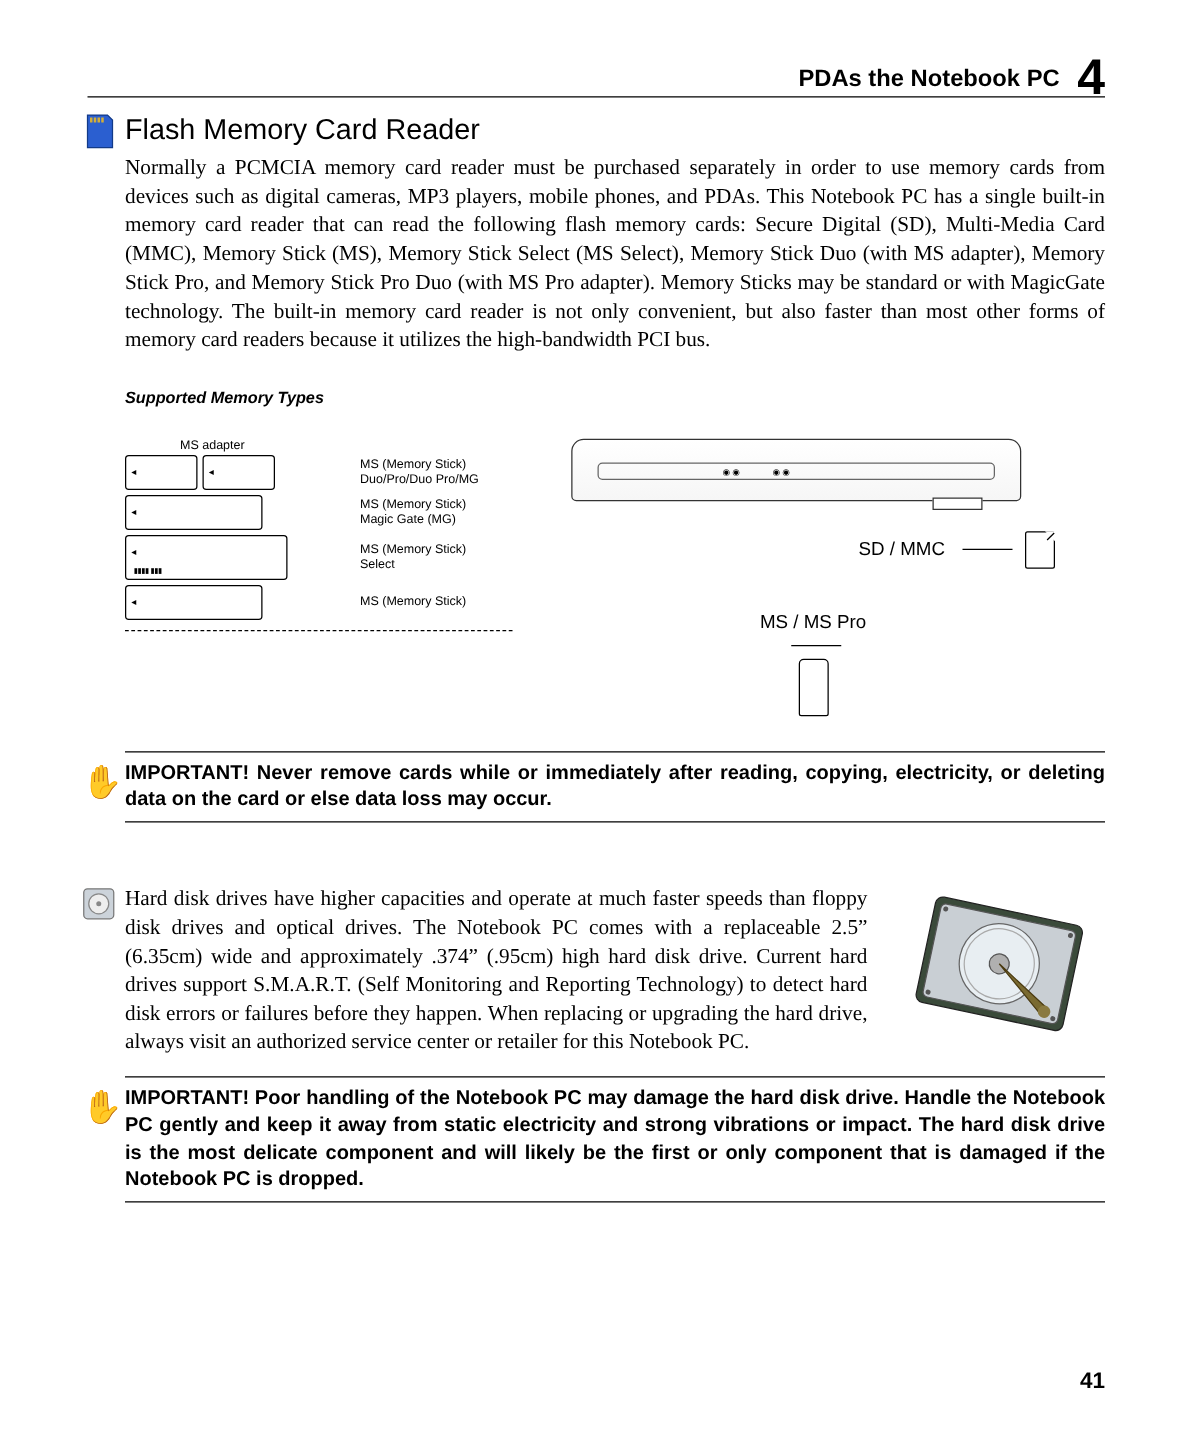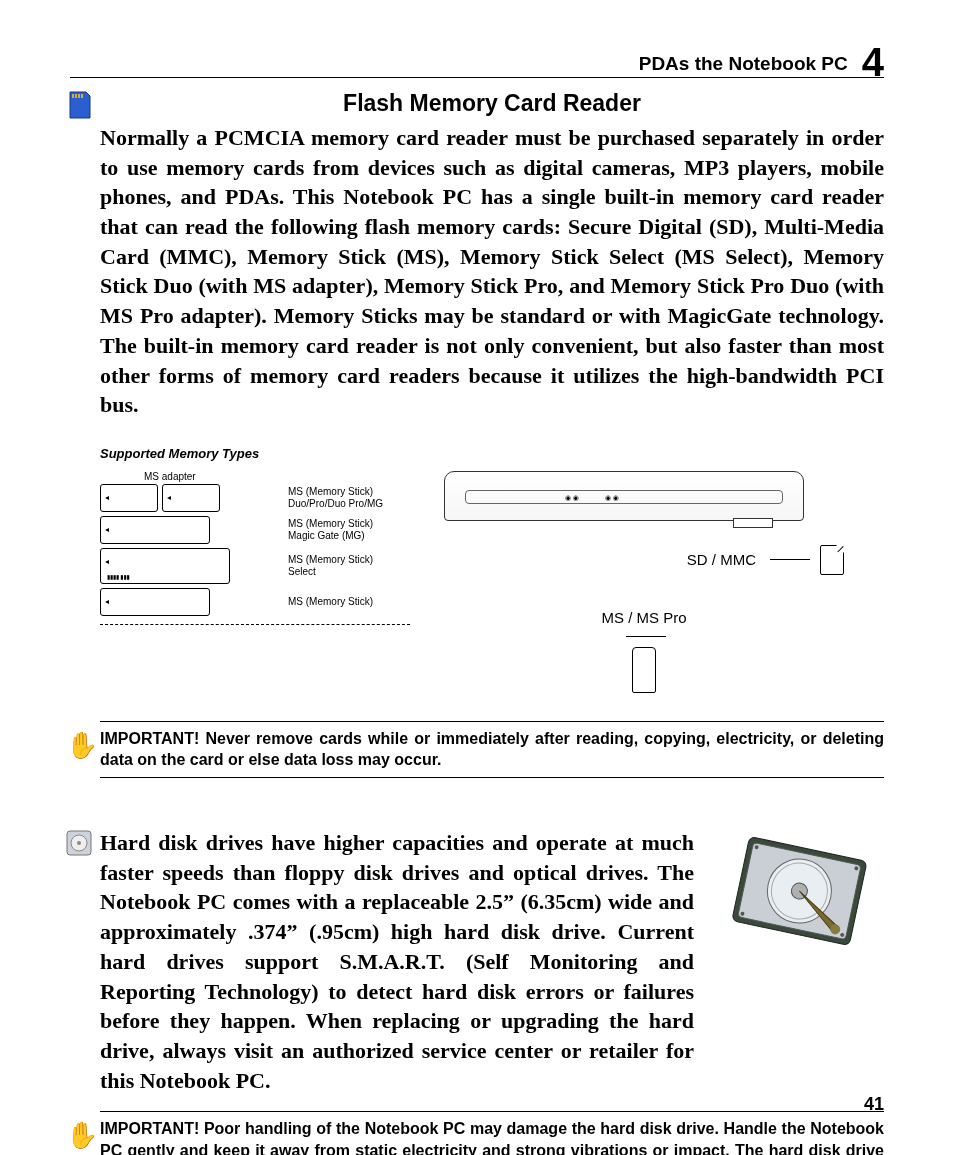--- a/index.html
+++ b/index.html
@@ -40,43 +40,41 @@
   }
   .section-icon {
     position: absolute;
     left: -36px;
     top: 0;
     width: 30px;
     height: 30px;
   }
   .h1 {
     font-family: Arial, Helvetica, sans-serif;
-    font-weight: bold;
+    font-weight: normal;
     font-size: 23px;
     margin-bottom: 6px;
-    text-align: center;
   }
   .body-text {
-    font-size: 22px;
+    font-size: 17px;
     line-height: 1.35;
     text-align: justify;
-    font-weight: bold;
   }
   .h2 {
     font-family: Arial, Helvetica, sans-serif;
     font-weight: bold;
     font-size: 13px;
     margin-top: 26px;
     margin-bottom: 10px;
     font-style: italic;
   }
   .diagram-area {
     display: flex;
-    gap: 34px;
-    margin-top: 10px;
+    gap: 47px;
+    margin-top: 26px;
   }
   .cards-col {
     width: 310px;
     font-family: Arial, Helvetica, sans-serif;
     font-size: 10px;
   }
   .card-row { display: flex; align-items: center; margin-bottom: 4px; }
   .card {
     border: 1.2px solid #000;
     border-radius: 3px;

